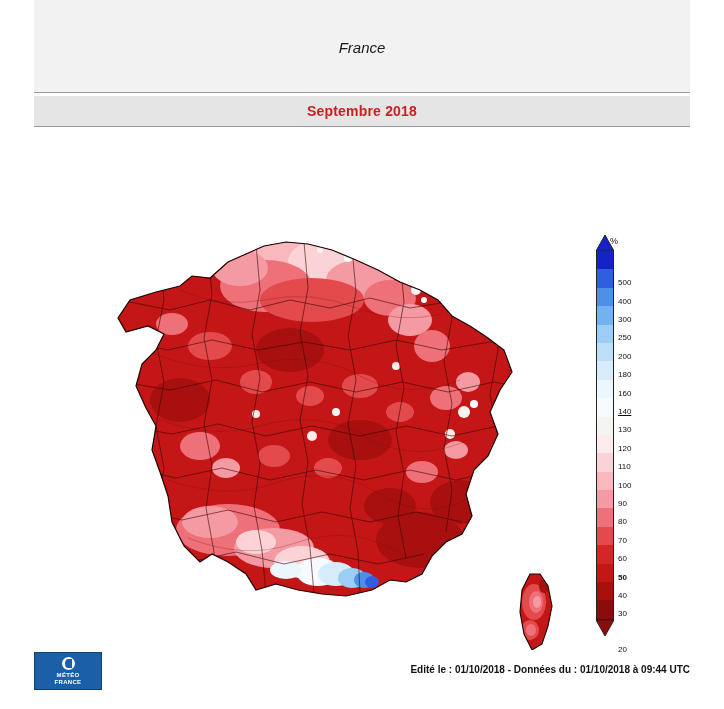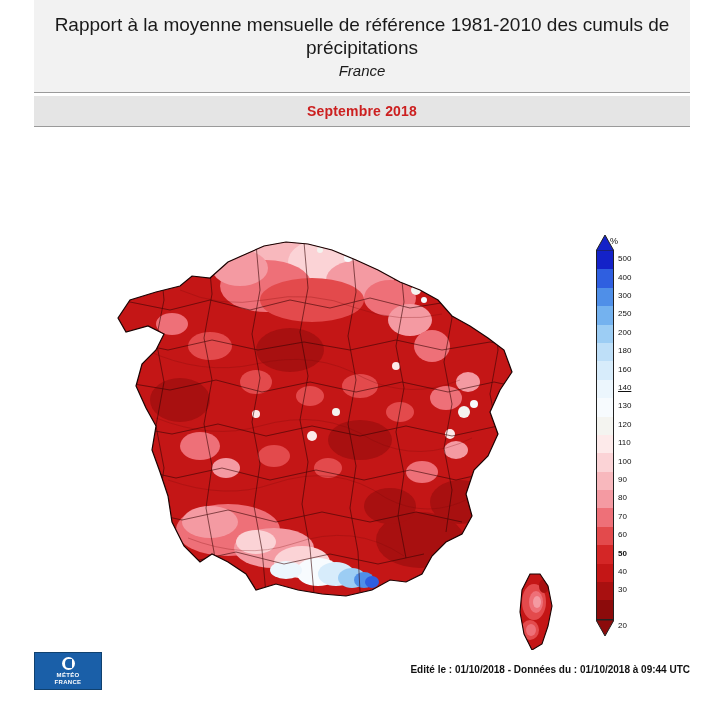--- a/index.html
+++ b/index.html
@@ -47,21 +47,21 @@
   }
   .legend-bar{
     position:absolute;left:0;top:0;width:18px;height:370px;
     border:1px solid #222;box-sizing:border-box;
   }
   .legend-cell{width:100%;}
   .legend-labels{
     position:absolute;left:22px;top:0;width:44px;height:370px;
   }
   .legend-label{
-    position:absolute;font-size:8px;color:#111;line-height:1;
+    position:absolute;font-size:8px;color:#111;line-height:1;margin-top:24px;
   }
   
   .footer-logo{
     position:absolute;left:34px;top:652px;width:66px;height:36px;
     background:#1a5fa8;border:1px solid #10416f;
     display:flex;flex-direction:column;align-items:center;justify-content:center;
   }
   .logo-mark{
     width:13px;height:13px;border-radius:50%;
     background:#ffffff;position:relative;margin-bottom:2px;
@@ -79,24 +79,20 @@
     font-size:10px;color:#111;font-weight:bold;
   }
   .bottom-strip{
     position:absolute;left:0;top:697px;width:724px;height:12px;background:#ffffff;
   }
 </style>
 </head>
 <body>
 
 <div class="header-band">
-  <div class="title-main">
-    <span>Rapport à la moyenne mensuelle de référence 1981-2010 des cumuls</span>
-    <span>de précipitations</span>
-  </div>
   <div class="title-sub">France</div>
 </div>
 <div class="rule" style="top:92px;"></div>
 <div class="subband">
   <span class="period">Septembre 2018</span>
 </div>
 <div class="rule" style="top:126px;"></div>
 
 <div class="map-area">
   <svg class="map-svg" width="520" height="500" viewBox="0 0 520 500">

